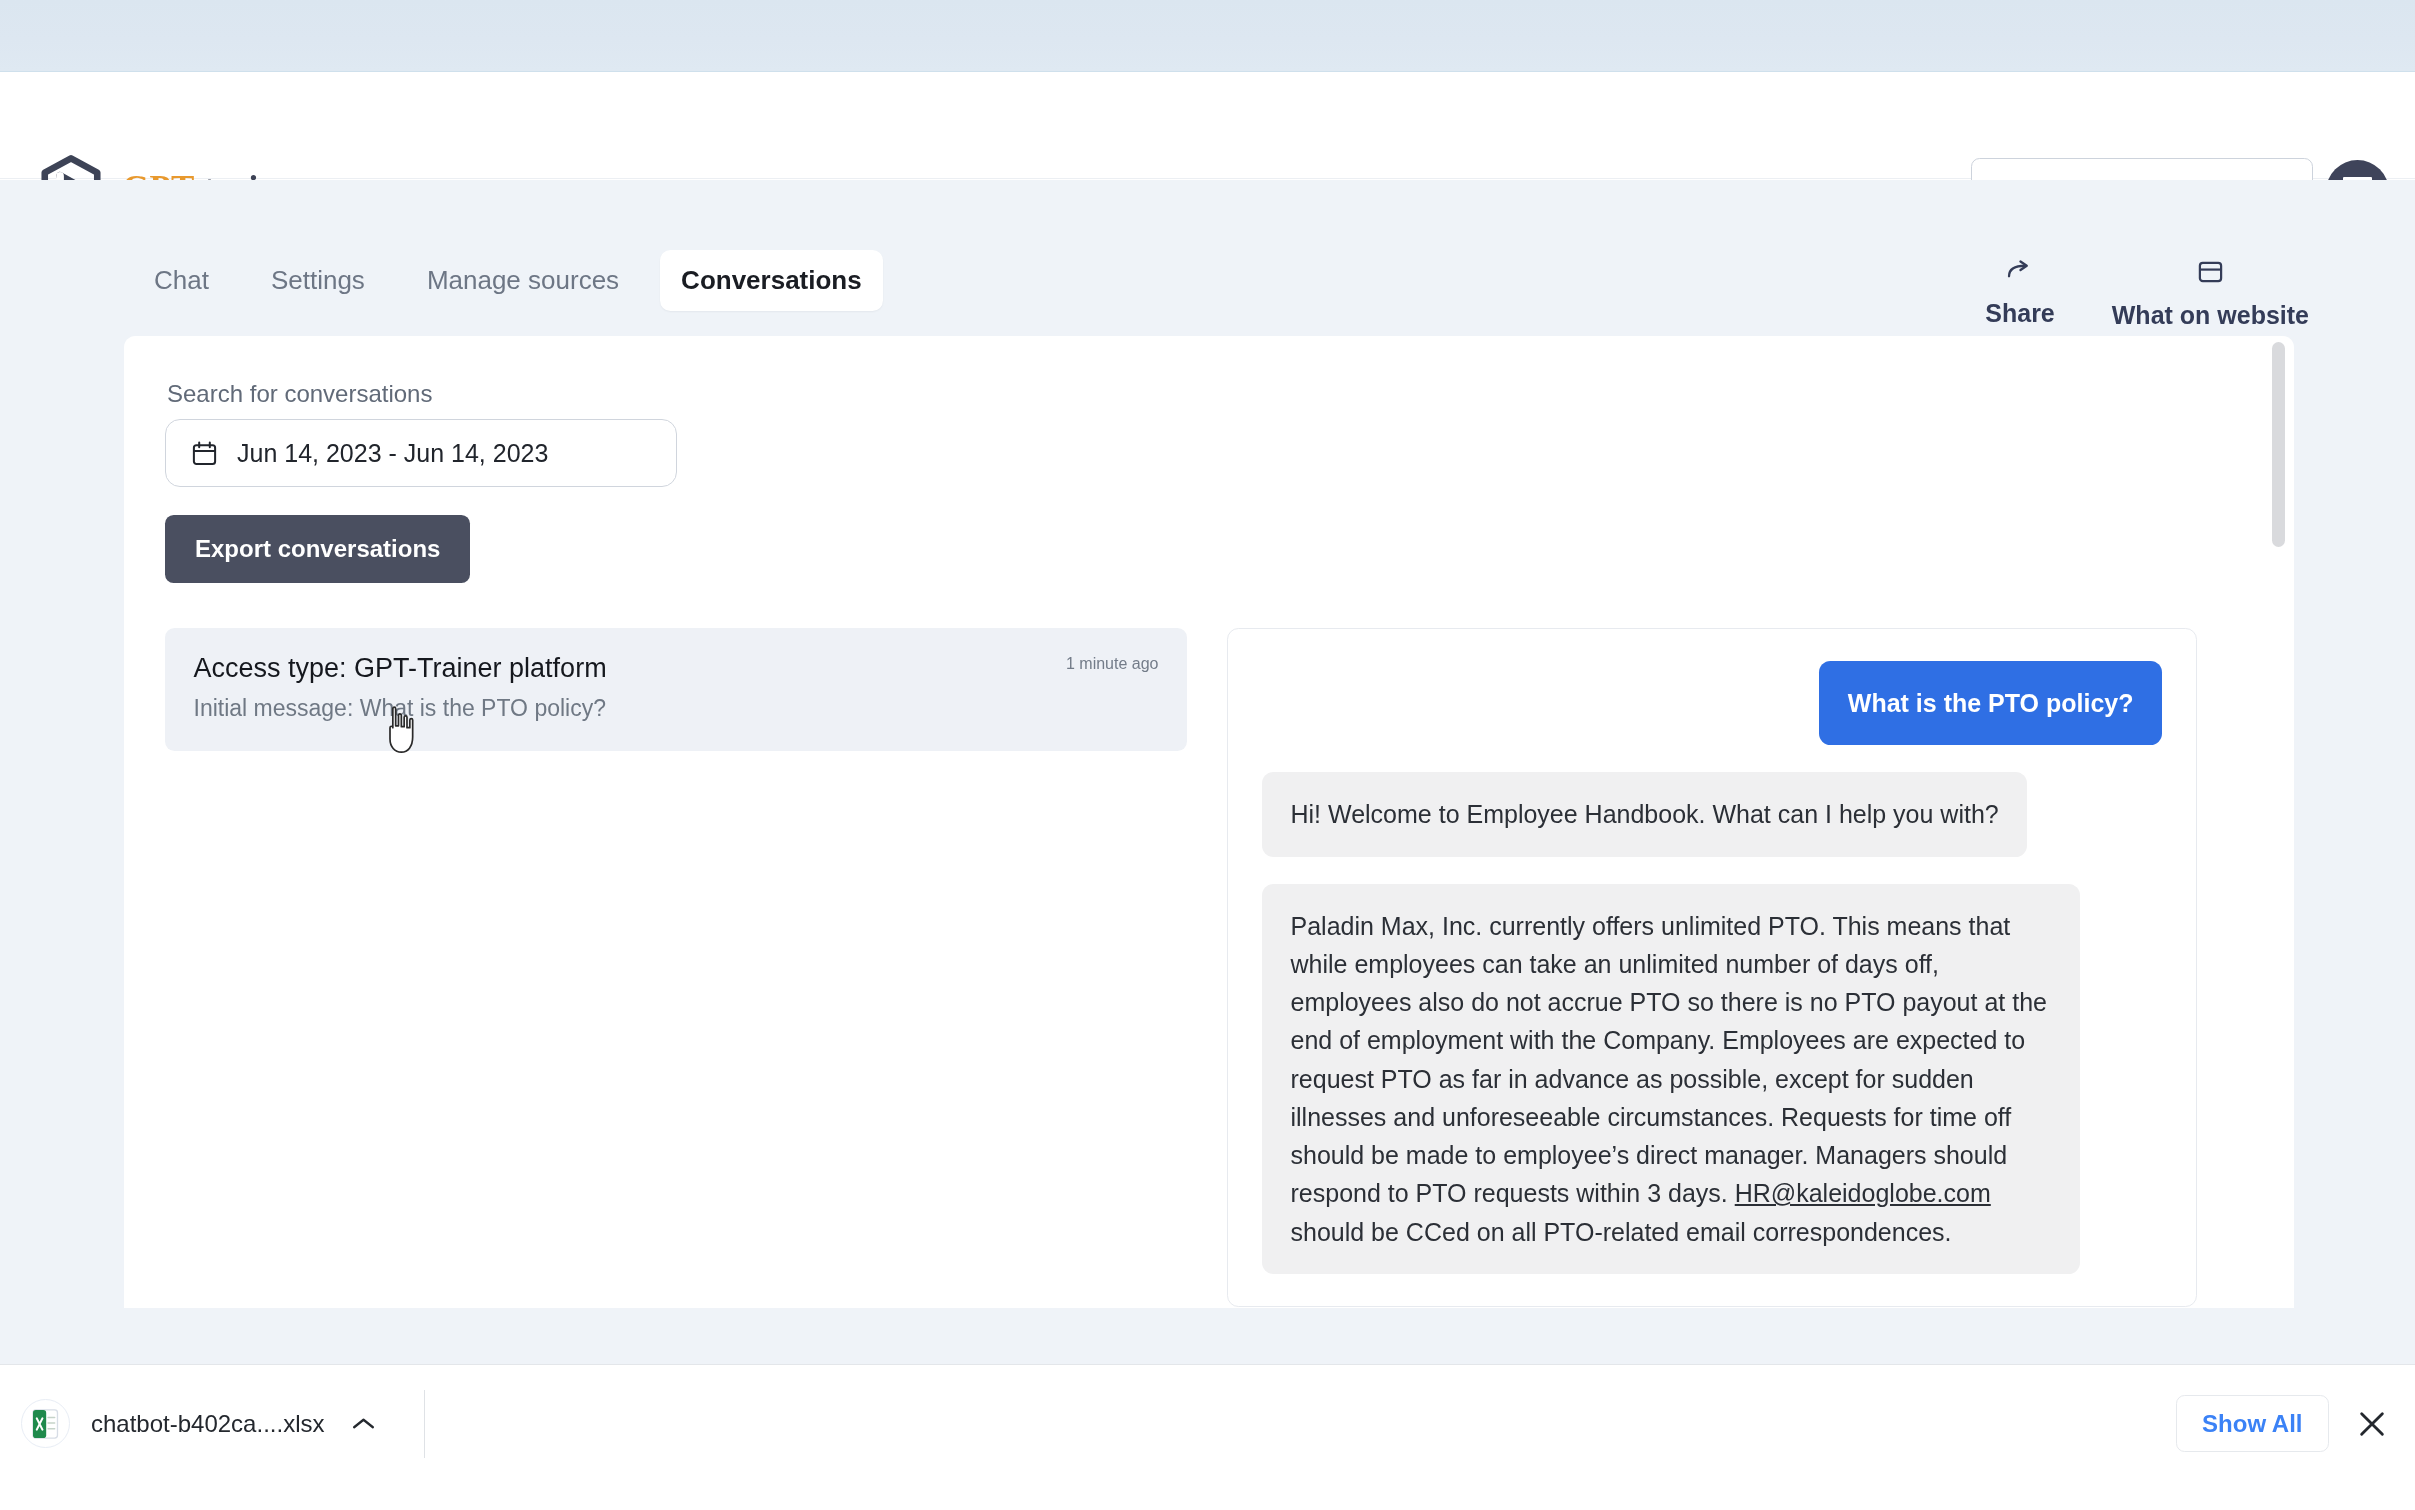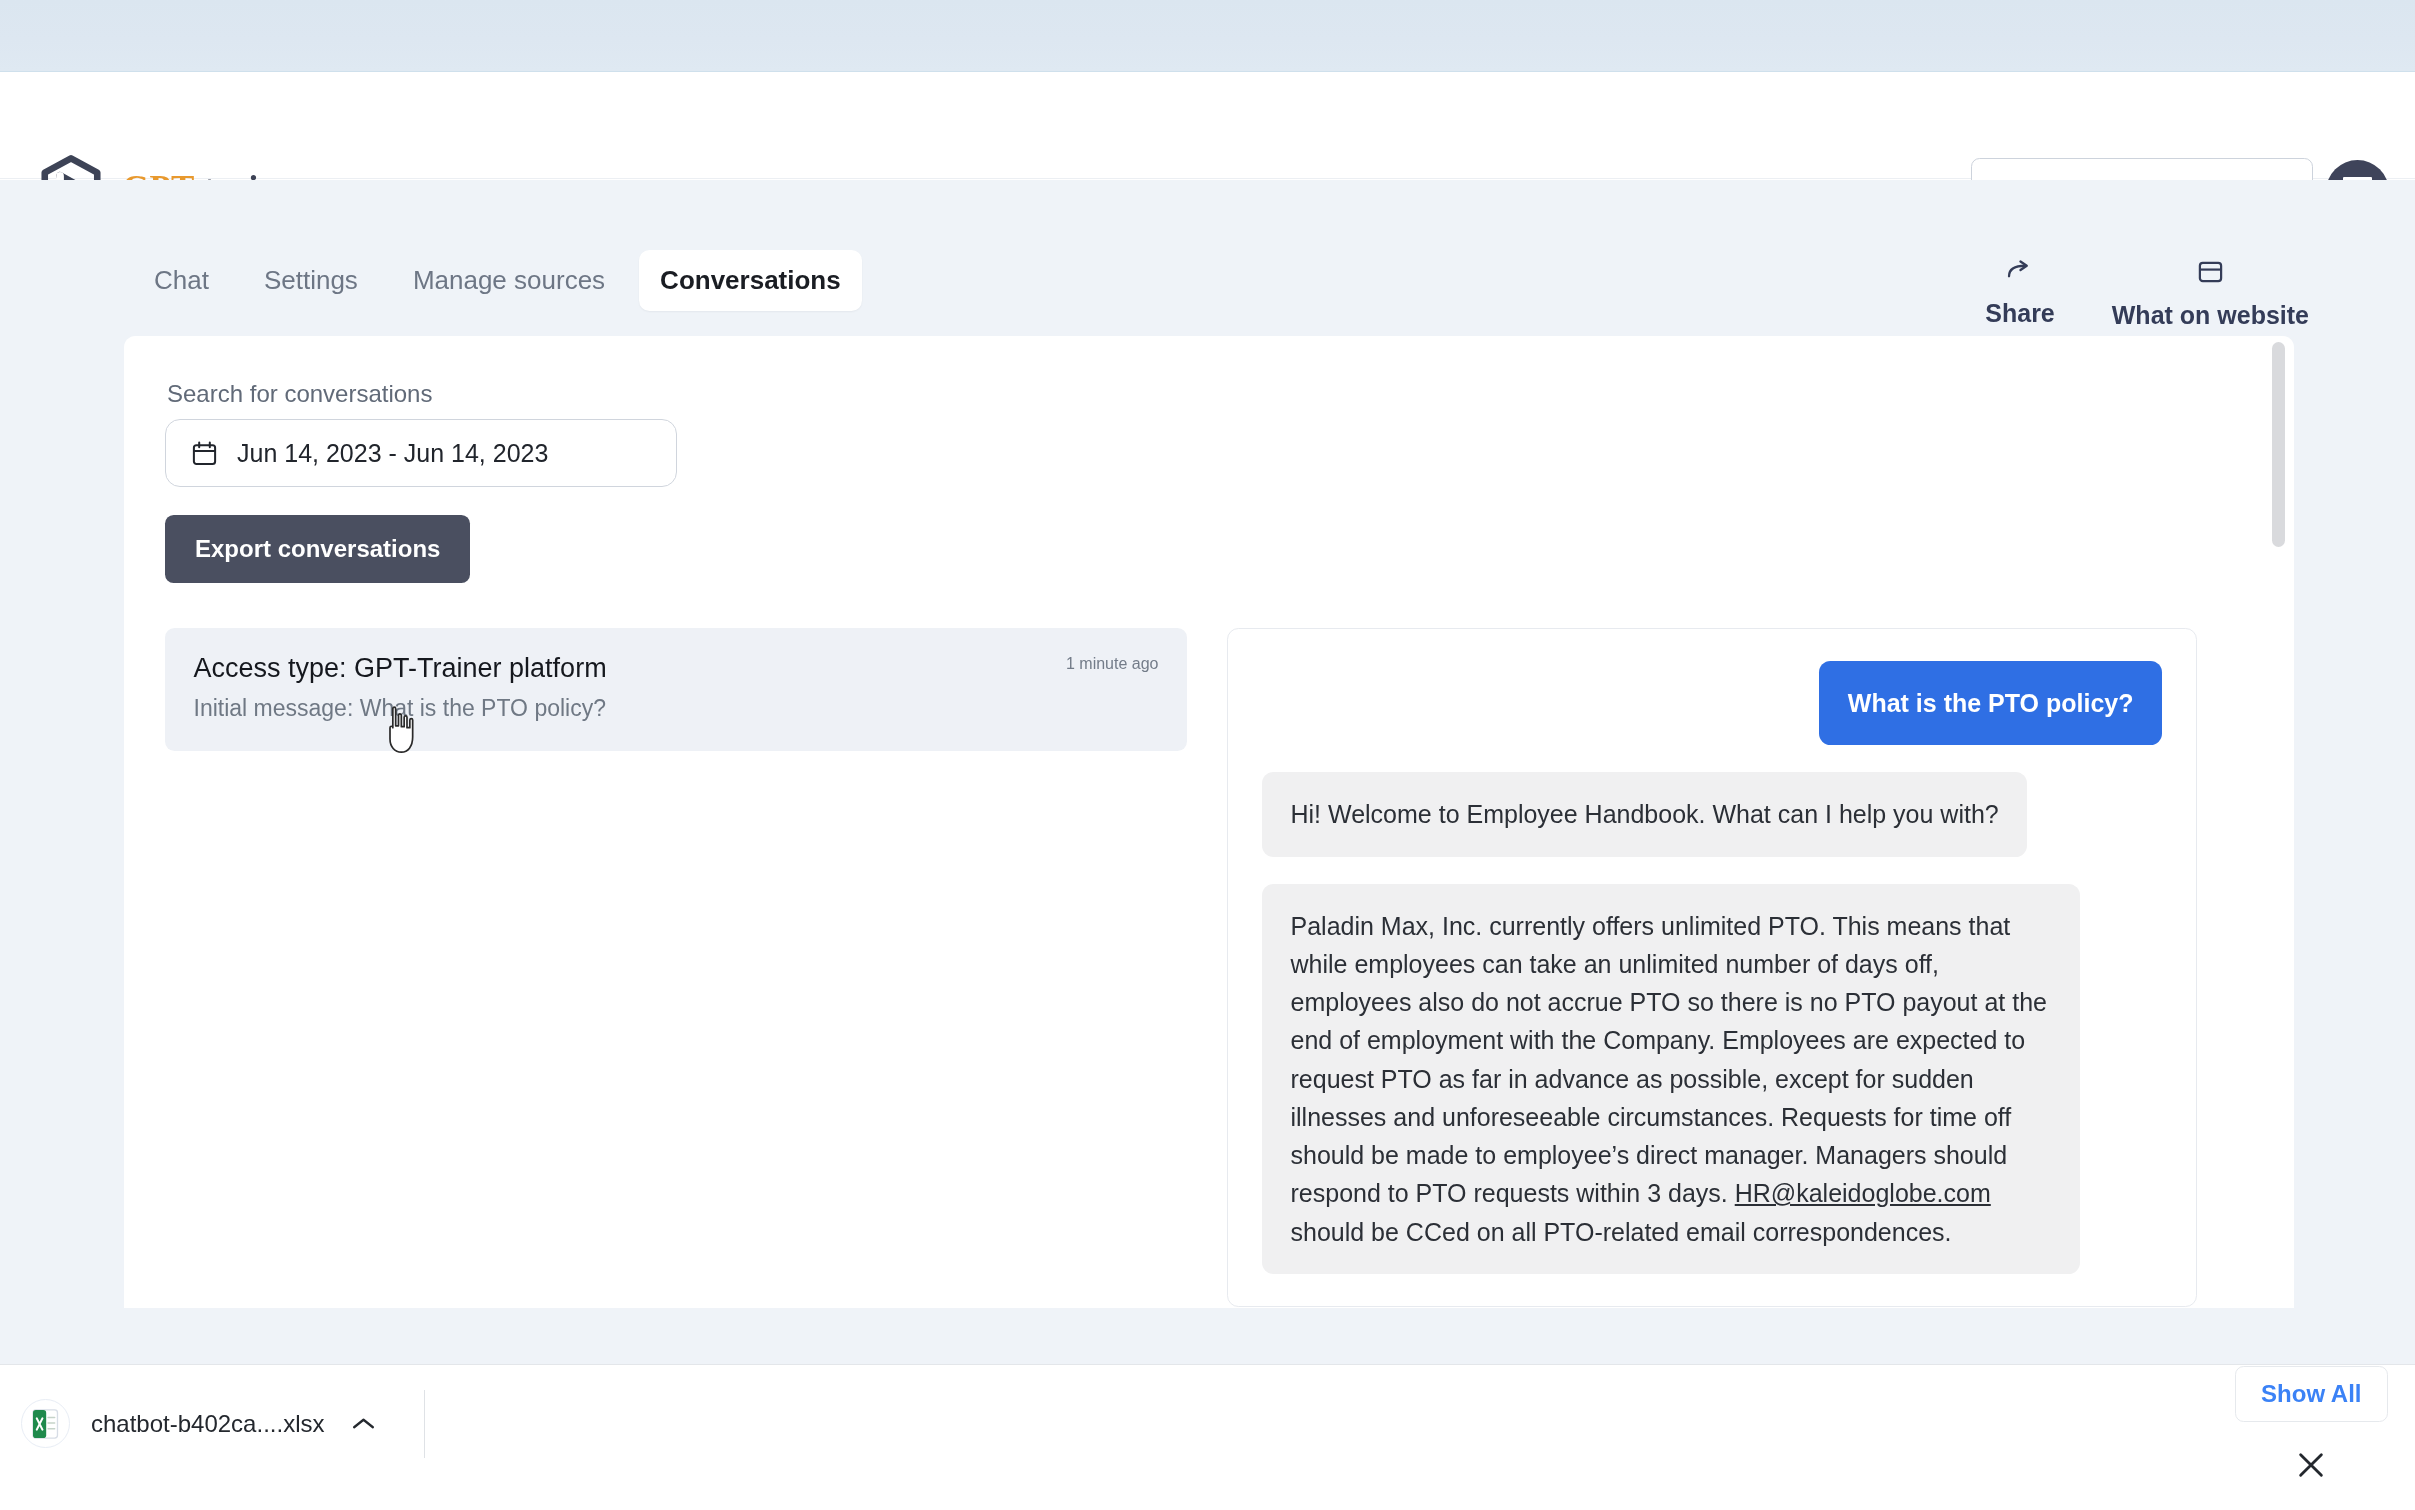--- a/index.html
+++ b/index.html
@@ -53,21 +53,21 @@
   }
   .hamburger i { display: block; width: 28.5px; height: 4.8px; background: #fff; border-radius: 1px; }
 
   
   .page-body {
     position: absolute; left: 0; top: 180px; width: 2416px; height: 1184px;
     background: #eff3f8;
   }
 
   
-  .tabs { position: absolute; left: 133px; top: 70px; display: flex; align-items: flex-end; gap: 13px; }
+  .tabs { position: absolute; left: 133px; top: 70px; display: flex; align-items: flex-end; gap: 20px; }
   .tab {
     font-size: 26px; color: #6d7685; padding: 15px 21px; border-radius: 10.5px;
     cursor: pointer; white-space: nowrap;
   }
   .tab.active { background: #ffffff; color: #1a1d23; font-weight: 700; box-shadow: 0 1px 1.9px rgba(16,24,40,.05); }
 
   .header-actions { position: absolute; right: 107px; top: 78px; display: flex; align-items: center; gap: 57px; }
   .hact { display: flex; align-items: center; gap: 16px; cursor: pointer; flex-direction: column; }
   .hact .t { font-size: 25px; color: #343c58; font-weight: 600; white-space: nowrap; }
 
@@ -135,21 +135,21 @@
   .dlbar {
     position: absolute; left: 0; top: 1364px; width: 2416px; height: 118px;
     background: #ffffff; border-top: 1px solid #e3e6ea;
     display: flex; align-items: center;
   }
   .dl-item { display: flex; align-items: center; gap: 21px; padding-left: 21px; cursor: pointer; }
   .xls-icon { width: 49px; height: 49px; border-radius: 50%; border: 1px solid #e8edf5; display: flex; align-items: center; justify-content: center; }
   .dl-name { font-size: 24px; color: #24282e; white-space: nowrap; }
   .dl-chev { width: 25px; height: 15px; margin-left: 5.7px; }
   .dl-divider { width: 1px; height: 68px; background: #dfe2e6; margin-left: 48px; }
-  .dl-right { margin-left: auto; display: flex; align-items: center; gap: 27px; padding-right: 28.5px; flex-direction: column; }
+  .dl-right { margin-left: auto; display: flex; align-items: center; gap: 27px; padding-right: 28.5px; }
   .showall {
     border: 1px solid #e6e9ed; border-radius: 8.6px; background: #fff;
     color: #3b82f6; font-size: 24px; font-weight: 700; padding: 13.3px 25px; cursor: pointer;
     font-family: "Liberation Sans", sans-serif;
   }
   .close-x { width: 32px; height: 32px; cursor: pointer; }
   .footer-fill { position: absolute; left: 0; top: 1482px; width: 2416px; height: 28.5px; background: #ffffff; }
 </style>
 </head>
 <body>

